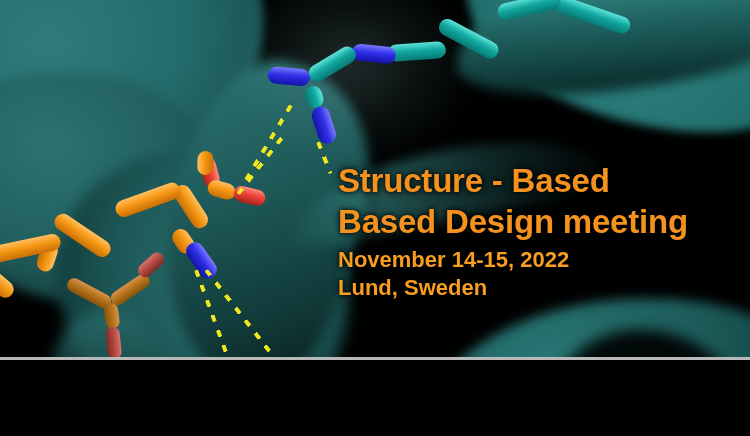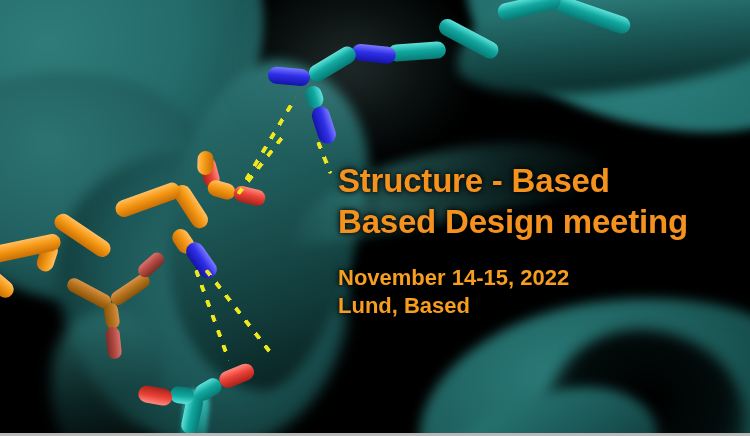--- a/index.html
+++ b/index.html
@@ -1,21 +1,21 @@
 <!DOCTYPE html>
 <html><head>
 <meta charset="utf-8">
 <title>Structure-Based Drug Design meeting</title>
 <style>
   html,body{margin:0;padding:0;background:#000;}
   body{font-family:"Liberation Sans",sans-serif;}
 
   #poster{
     position:relative;
-    width:750px;height:436px;
+    width:750px;height:360px;
     background:#000;
     overflow:hidden;
   }
 
   
   .surf{position:absolute;pointer-events:none;}
 
   #surf-topleft{
     left:-130px;top:-110px;width:400px;height:330px;
     background:radial-gradient(ellipse at 45% 45%, #2f7c7b 0%, #246b6b 45%, #18514f 75%, #0c2a29 100%);
@@ -125,21 +125,21 @@
   #textblock{position:absolute;left:338px;top:160px;width:400px;}
   .title-line{
     color:#f5921e;
     font-size:33px;
     font-weight:bold;
     letter-spacing:-.2px;
     line-height:41px;
     white-space:nowrap;
     text-shadow:0 0 4px rgba(0,0,0,.95), 0 0 10px rgba(0,0,0,.8);
   }
-  #subtitle{margin-top:22px;}
+  #subtitle{margin-top:4px;}
   .sub-line{
     color:#f79d1f;
     font-size:22px;
     font-weight:bold;
     line-height:28px;
     white-space:nowrap;
     text-shadow:0 0 4px rgba(0,0,0,.95), 0 0 9px rgba(0,0,0,.8);
   }
   #bottom-border{position:absolute;left:0;bottom:0;width:750px;height:3px;background:#b9b9b9;}
 </style>
@@ -203,18 +203,18 @@
   <div class="hbond" style="left:196px;top:268px;width:96px;transform:rotate(70deg);"></div>
   <div class="hbond" style="left:206px;top:268px;width:112px;transform:rotate(52deg);"></div>
 
   <div id="textblock">
     <div id="title">
       <div class="title-line">Structure - Based</div>
       <div class="title-line">Based Design meeting</div>
     </div>
     <div id="subtitle">
       <div class="sub-line">November 14-15, 2022</div>
-      <div class="sub-line">Lund, Based</div>
+      <div class="sub-line">Lund, Sweden</div>
     </div>
   </div>
 
   <div id="bottom-border"></div>
 </div>
 
 </body></html>

